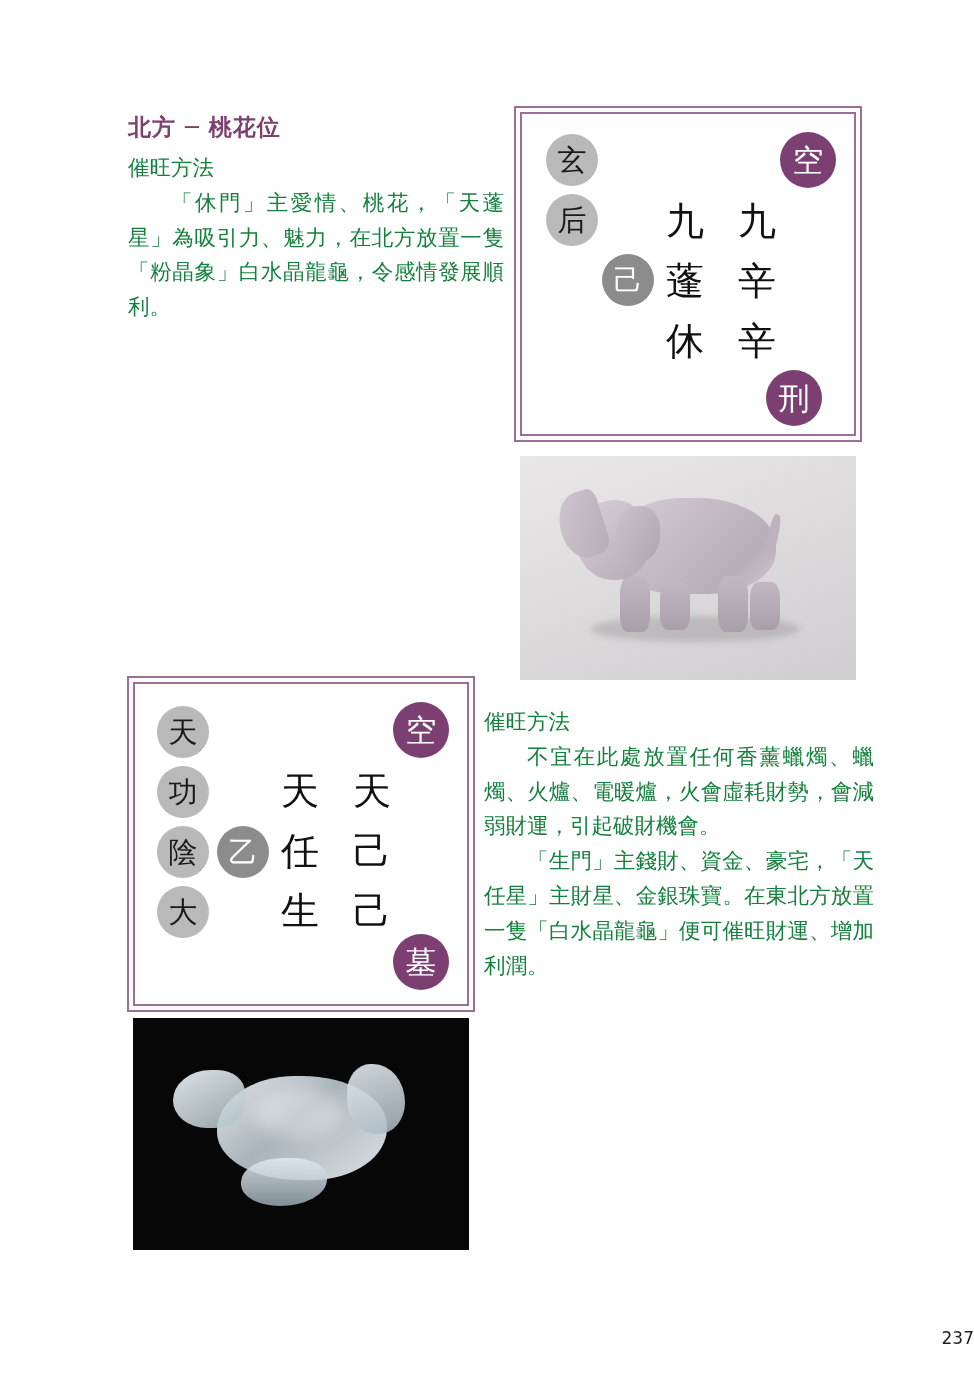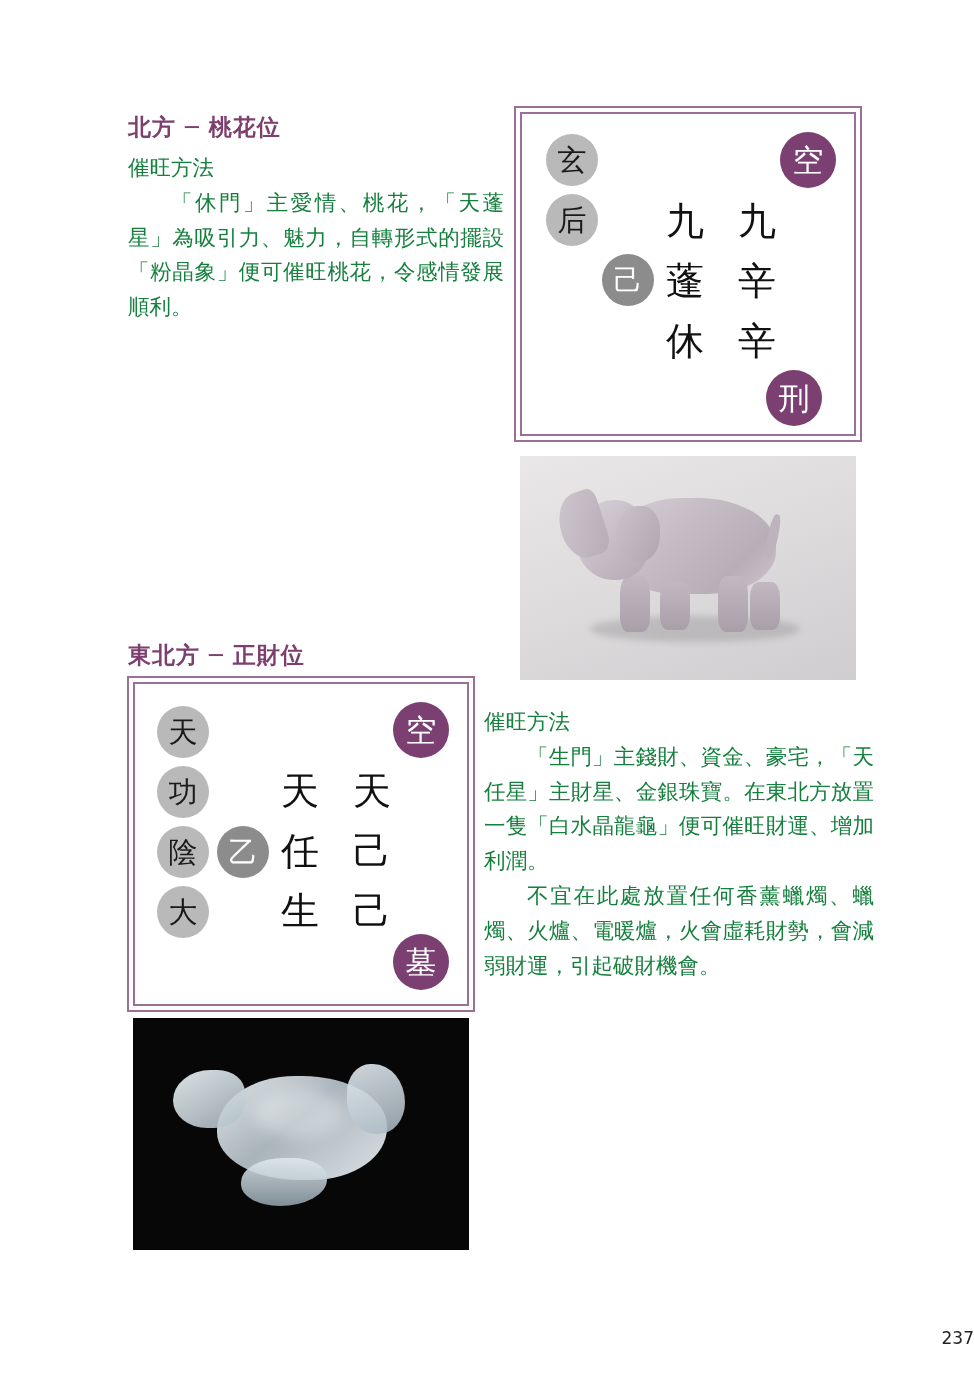--- a/index.html
+++ b/index.html
@@ -300,21 +300,21 @@
 </style>
 </head>
 <body>
 
 <div class="page">
 
   <div class="section-heading" id="heading-north">北方 ─ 桃花位</div>
 
   <div class="body-col" id="north-text">
     <p class="lead">催旺方法</p>
-    <p class="indent">「休門」主愛情、桃花，「天蓬星」為吸引力、魅力，自轉形式的擺設「粉晶象」便可催旺桃花，令感情發展順利。</p>
+    <p class="indent">「休門」主愛情、桃花，「天蓬星」為吸引力、魅力，在北方放置一隻「粉晶象」白水晶龍龜，令感情發展順利。</p>
   </div>
 
   <div class="chart-box" id="chart-north">
     <div class="chip gray c-xuan">玄</div>
     <div class="chip gray c-hou">后</div>
     <div class="chip dgray c-ji">己</div>
     <div class="chip purple c-kong">空</div>
     <div class="chip purple c-xing">刑</div>
 
     <div class="glyph g-jiu1">九</div>
@@ -331,43 +331,42 @@
     <div class="eleph-leg l1"></div>
     <div class="eleph-leg l2"></div>
     <div class="eleph-leg l3"></div>
     <div class="eleph-leg l4"></div>
     <div class="eleph-head"></div>
     <div class="eleph-ear"></div>
     <div class="eleph-trunk"></div>
     <div class="eleph-tail"></div>
   </div>
 
-  <div class="section-heading" id="heading-northeast">東北方 ─ 正財位</div>
 
   <div class="chart-box" id="chart-northeast">
     <div class="chip gray c-tian">天</div>
     <div class="chip gray c-gong">功</div>
     <div class="chip gray c-yin">陰</div>
     <div class="chip gray c-da">大</div>
     <div class="chip dgray c-yi">乙</div>
     <div class="chip purple c-kong">空</div>
     <div class="chip purple c-mu">墓</div>
 
     <div class="glyph g-tian1">天</div>
     <div class="glyph g-ren">任</div>
     <div class="glyph g-sheng">生</div>
     <div class="glyph g-tian2">天</div>
     <div class="glyph g-ji1">己</div>
     <div class="glyph g-ji2">己</div>
   </div>
 
   <div class="body-col" id="northeast-text">
     <p class="lead">催旺方法</p>
+    <p class="indent">不宜在此處放置任何香薰蠟燭、蠟燭、火爐、電暖爐，火會虛耗財勢，會減弱財運，引起破財機會。</p>
     <p class="indent">「生門」主錢財、資金、豪宅，「天任星」主財星、金銀珠寶。在東北方放置一隻「白水晶龍龜」便可催旺財運、增加利潤。</p>
-    <p class="indent">不宜在此處放置任何香薰蠟燭、蠟燭、火爐、電暖爐，火會虛耗財勢，會減弱財運，引起破財機會。</p>
   </div>
 
   <div class="photo" id="photo-turtle">
     <div class="turtle-shell"></div>
     <div class="turtle-head"></div>
     <div class="turtle-fin"></div>
     <div class="turtle-tail"></div>
     <div class="turtle-glow"></div>
   </div>
 

